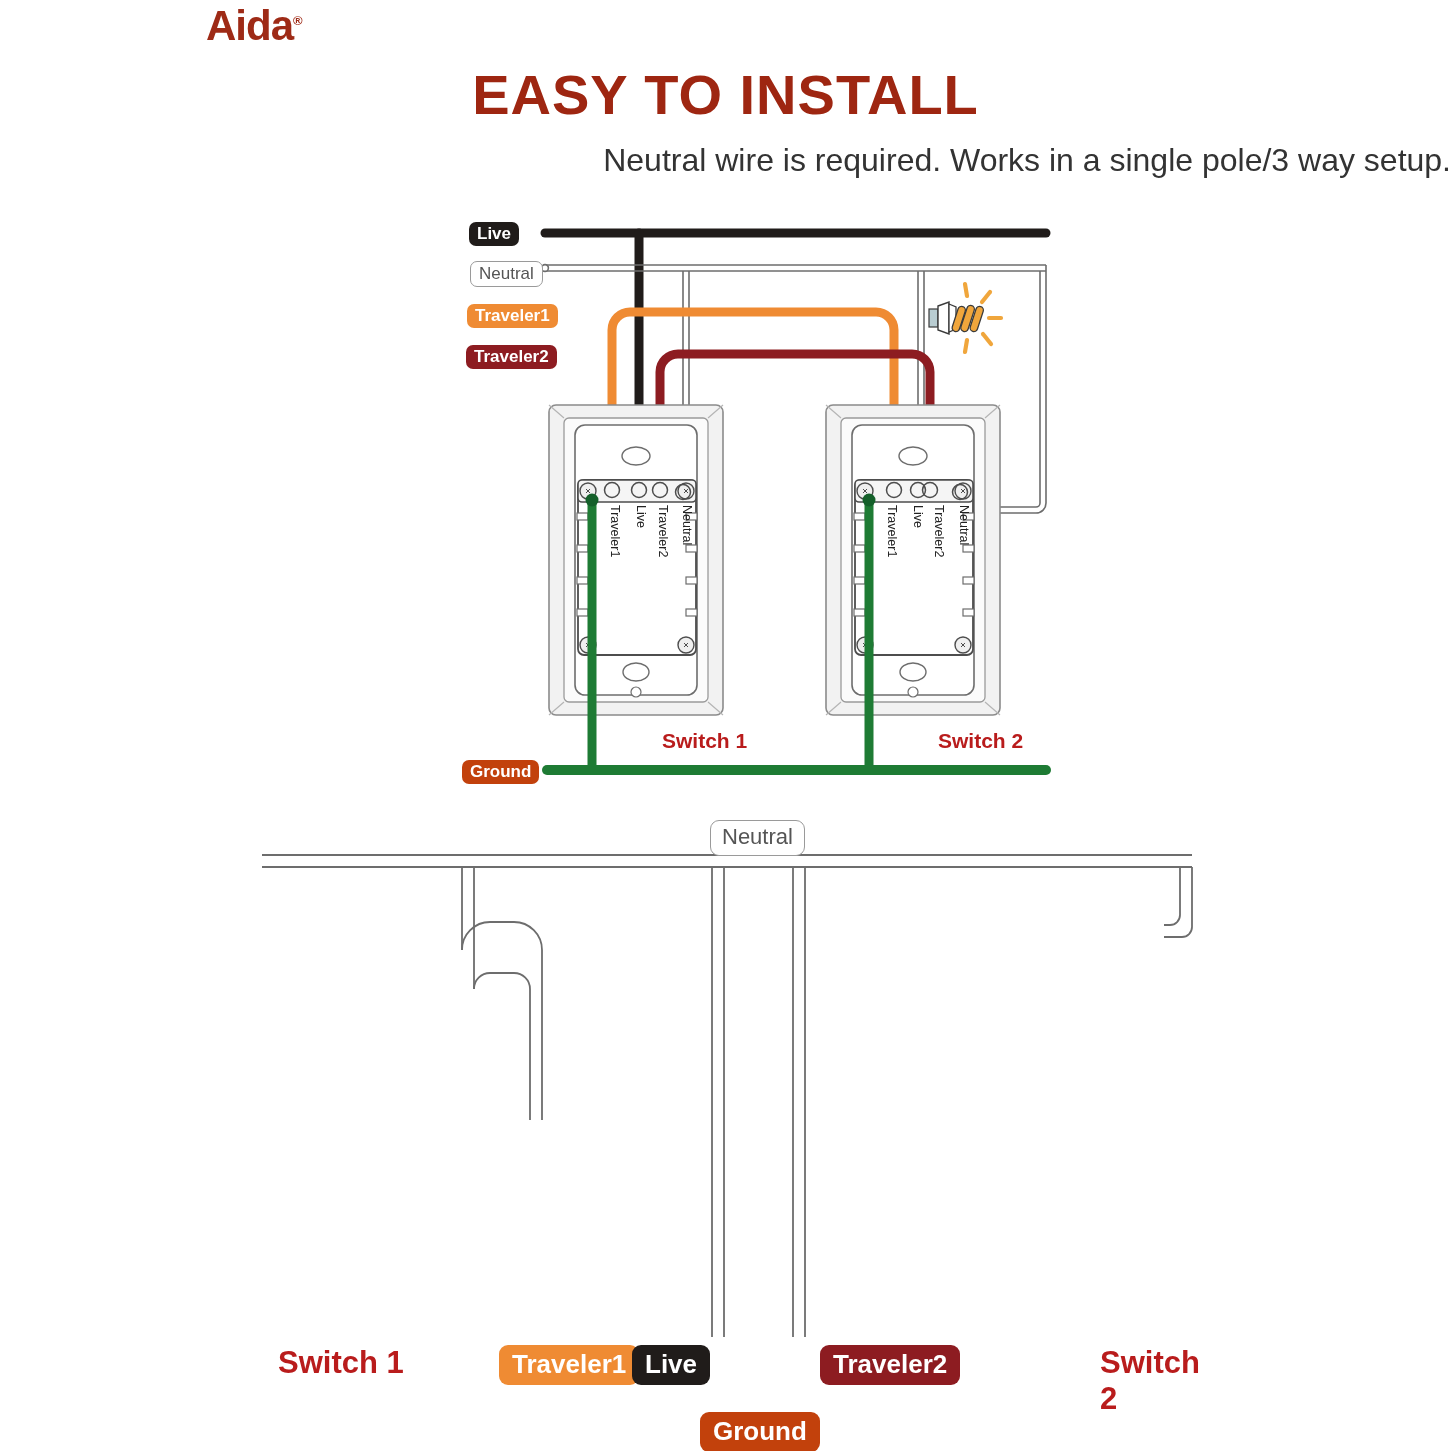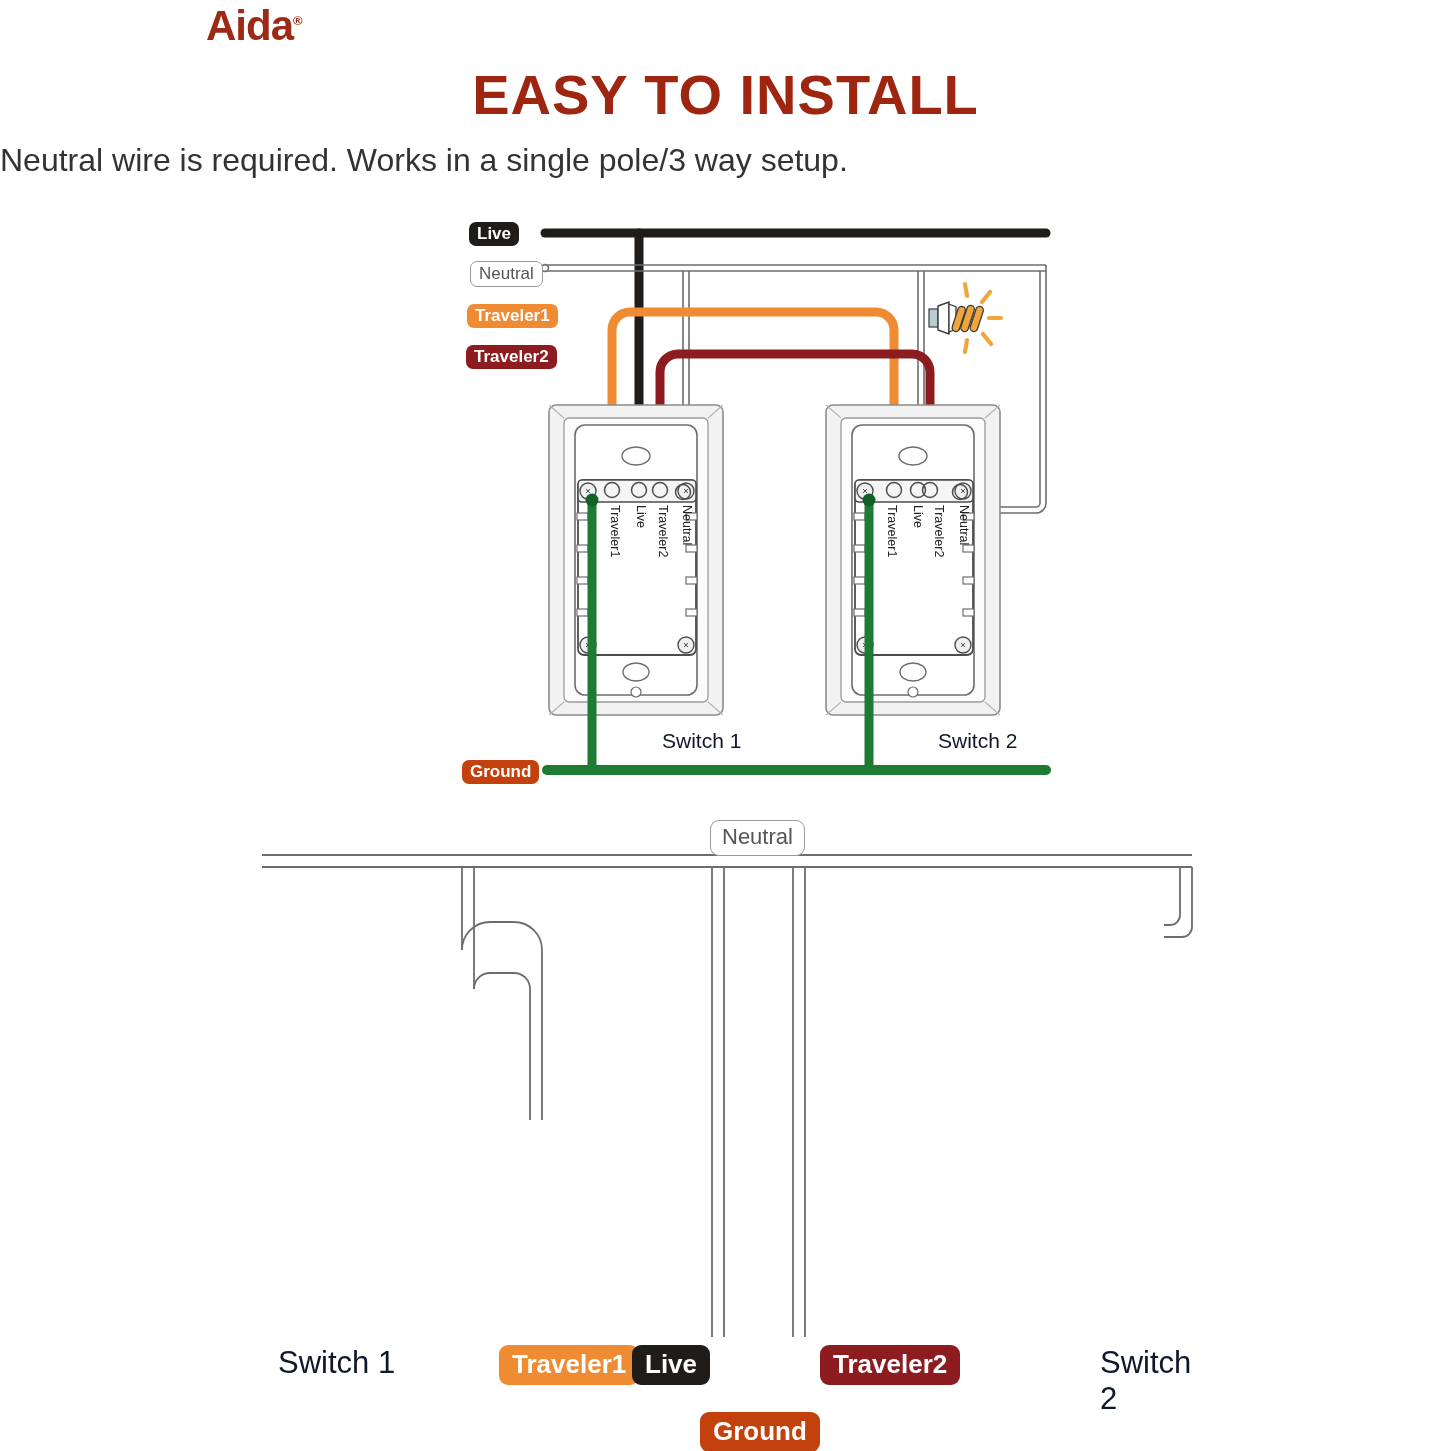--- a/index.html
+++ b/index.html
@@ -5,34 +5,34 @@
   html,body{margin:0;padding:0;background:#ffffff;}
   body{width:1451px;height:1451px;font-family:"Liberation Sans",sans-serif;color:#222;overflow:hidden;}
   .page{position:relative;width:1184px;height:1451px;background:#fff;}
 
   
   .logo{position:absolute;left:206px;top:2px;font-size:42px;font-weight:bold;letter-spacing:-1px;
         color:#9e2a16;font-family:"Liberation Sans",sans-serif;}
   .logo .reg{font-size:13px;vertical-align:super;}
   .title{position:absolute;left:0;top:62px;width:1451px;text-align:center;
          font-size:56px;font-weight:bold;color:#9e2611;letter-spacing:1px;}
-  .subtitle{position:absolute;left:0;top:142px;width:1451px;text-align:left;
+  .subtitle{position:absolute;left:0;top:142px;width:1451px;text-align:right;
             font-size:32px;color:#333;font-weight:400;}
 
   
   .badge{position:absolute;border-radius:7px;font-size:17px;font-weight:bold;
          padding:3px 8px 4px 8px;line-height:1;white-space:nowrap;}
   .badge.live{background:#201c1a;color:#fff;}
   .badge.neutral{background:#fff;color:#555;border:1.5px solid #9a9a9a;font-weight:400;}
   .badge.tr1{background:#ef8b33;color:#fff;}
   .badge.tr2{background:#8d1c21;color:#fff;}
   .badge.ground{background:#c2410c;color:#fff;}
   .badge.big{font-size:26px;border-radius:9px;padding:6px 13px 8px 13px;}
 
-  .swlabel{position:absolute;font-size:21px;font-weight:normal;color:#0f172a;}
+  .swlabel{position:absolute;font-size:21px;font-weight:bold;color:#b91c1c;}
   .swlabel.big{font-size:31px;}
 
   svg{display:block;}
   .dg{position:absolute;left:0;top:0;}
 </style>
 </head>
 <body>
 
 <div class="page">
 

